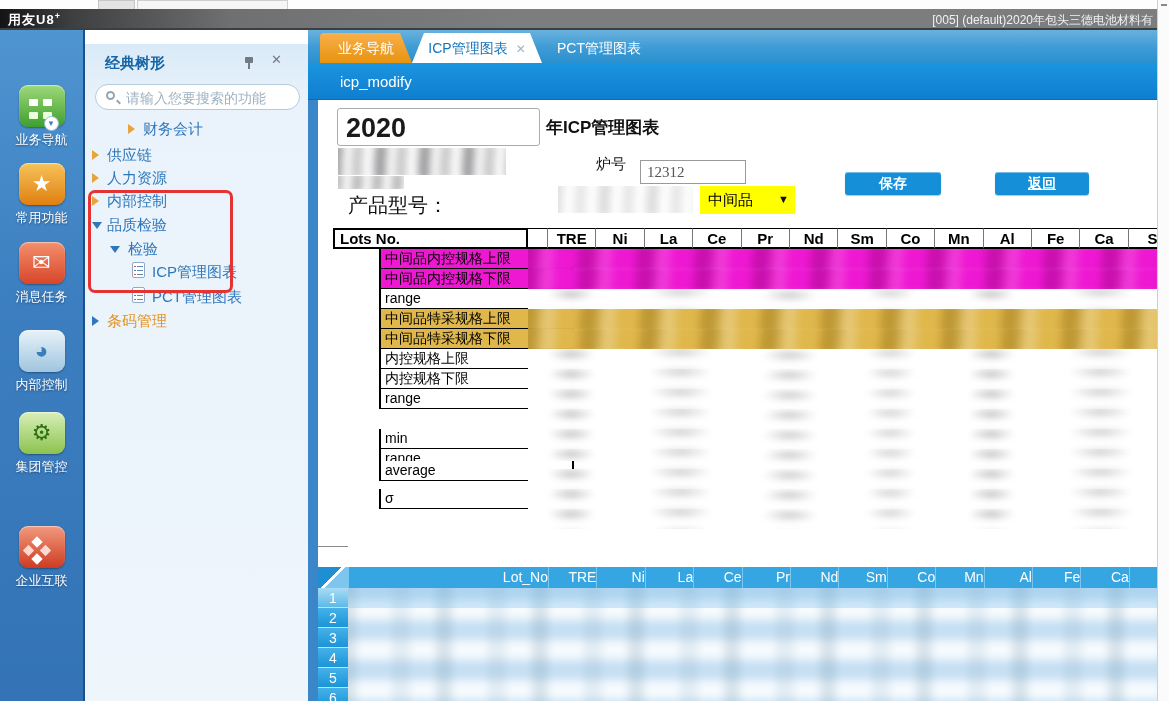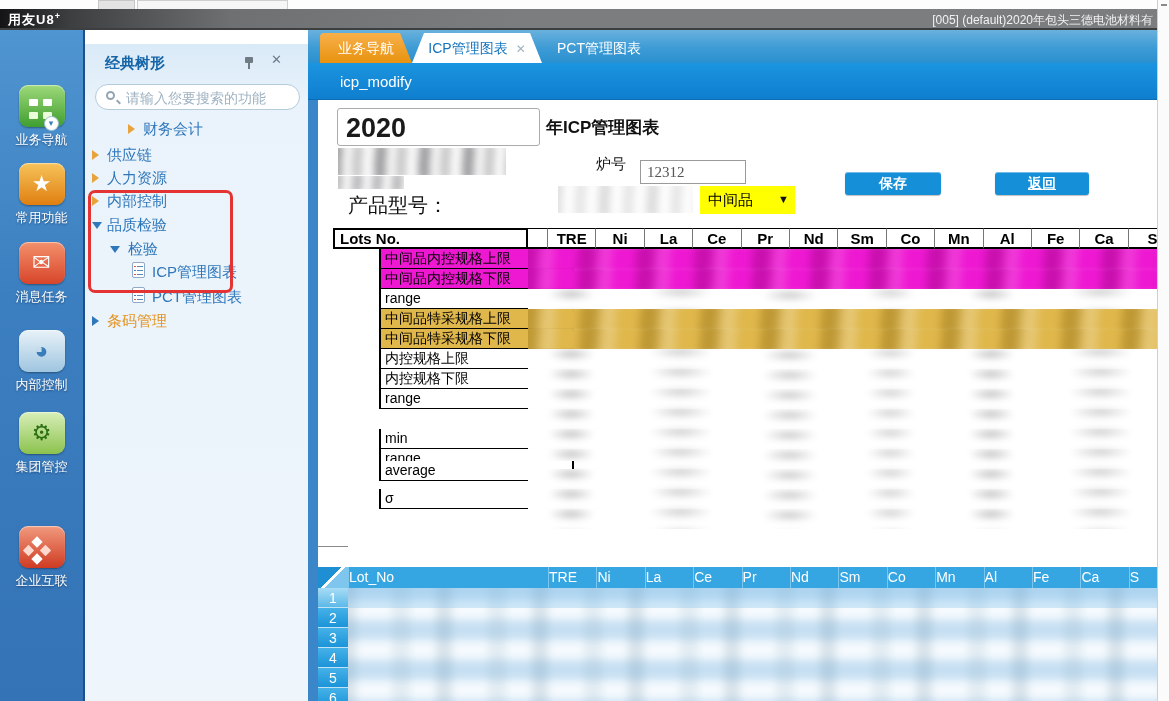--- a/index.html
+++ b/index.html
@@ -135,21 +135,21 @@
       radial-gradient(46px 10px at 38% 45%, rgba(60,60,65,.26), transparent 70%),
       radial-gradient(40px 9px at 64% 60%, rgba(60,60,65,.30), transparent 70%),
       radial-gradient(36px 9px at 88% 50%, rgba(60,60,65,.26), transparent 70%);
     background-size:420px 22px; background-color:#fff; filter:blur(3px); }
 
   #table-sep { position:absolute; left:0; top:446px; width:30px; height:1px; background:#8a8a8a; }
 
   
   #grid { position:absolute; left:0; top:467px; width:839px; height:134px; overflow:hidden; }
   .grid-hcell { position:absolute; top:0; height:21px; background:#35a6e2; color:#ffffff; font-size:14px;
-    text-align:left; line-height:21px; border-left:1px solid #79c6ee; }
+    text-align:right; line-height:21px; border-left:1px solid #79c6ee; }
   #grid-corner { left:0; width:30px; border-left:none;
     background:linear-gradient(135deg,#1f8fd4 46%,#ffffff 46% 54%,#7ec6ee 54%); }
   .grid-rownum { position:absolute; left:0; width:30px; height:20px; color:#ffffff; font-size:14px;
     text-align:center; line-height:20px; background:linear-gradient(180deg,#45b1e8,#1b94d8);
     border-bottom:1px solid #bfe3f5; cursor:pointer; }
   .grid-rownum.sel { background:linear-gradient(180deg,#a8dcf5,#5cb9e8); }
   #grid-data-blur { position:absolute; left:30px; top:21px; width:809px; height:113px; overflow:hidden; }
   #grid-data-blur::before { content:""; position:absolute; inset:-8px;
     background:
       repeating-linear-gradient(90deg, rgba(110,140,165,.22) 0 16px, rgba(255,255,255,0) 16px 52px, rgba(140,170,190,.18) 52px 70px, rgba(255,255,255,0) 70px 96px),

